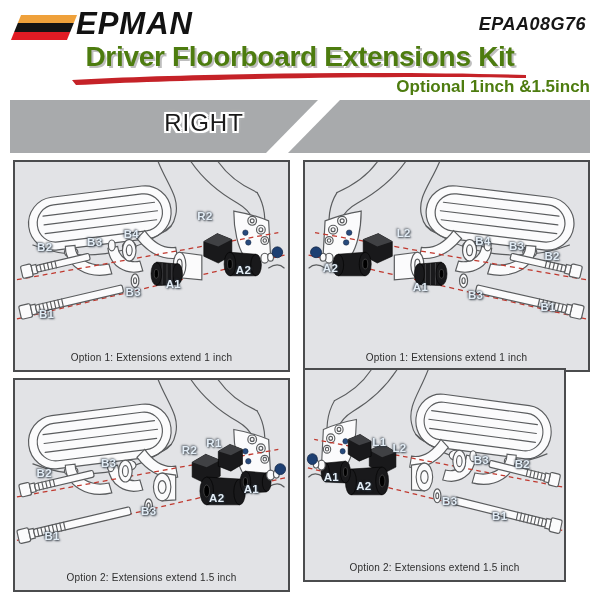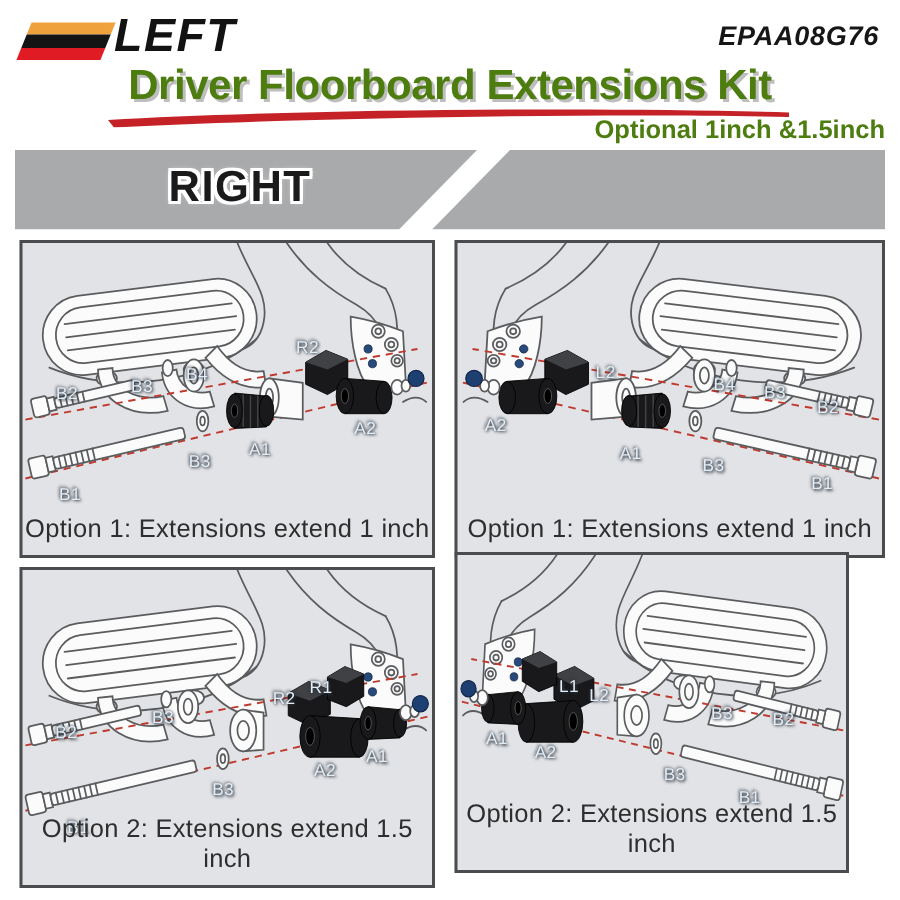--- a/index.html
+++ b/index.html
@@ -30,50 +30,50 @@
     white-space:nowrap;
   }
   .title-swoosh{position:absolute;left:70px;top:71px;width:460px;height:14px;}
   .subtitle{
     position:absolute;right:10px;top:77px;
     font-size:17px;font-weight:bold;color:#4d7c0f;
   }
   
   .banner{position:absolute;left:10px;top:100px;width:580px;height:53px;}
   .banner-label{
-    position:absolute;top:9px;font-size:29px;font-weight:bold;color:#1a1a1a;
+    position:absolute;top:9px;font-size:24px;font-weight:normal;color:#1a1a1a;
     letter-spacing:1px;text-align:center;
     text-shadow:
       -2px -2px 0 #fff, 2px -2px 0 #fff, -2px 2px 0 #fff, 2px 2px 0 #fff,
       -2px 0 0 #fff, 2px 0 0 #fff, 0 -2px 0 #fff, 0 2px 0 #fff,
       0 0 4px #ffffff;
+    padding-left: 44px;
   }
   .banner-label.right{left:0;width:300px;}
   .banner-label.left{left:300px;width:280px;}
   
   .panel{
     position:absolute;background:#e2e3e6;border:2px solid #4b4c4e;
     box-sizing:border-box;
   }
   #panel0{left:13px;top:160px;width:277px;height:212px;}
   #panel1{left:303px;top:160px;width:287px;height:212px;}
   #panel2{left:13px;top:378px;width:277px;height:214px;}
   #panel3{left:303px;top:368px;width:263px;height:214px;}
   .illu{position:absolute;left:0;top:0;width:100%;height:100%;}
   .flip{transform:scaleX(-1);}
   .labels{position:absolute;left:0;top:0;width:100%;height:100%;pointer-events:none;}
   .plabel{
     position:absolute;transform:translate(-50%,-50%);
-    font-size:11.5px;font-weight:normal;color:#e3edf6;letter-spacing:.3px;
+    font-size:11.5px;font-weight:bold;color:#e3edf6;letter-spacing:.3px;
     text-shadow:1px 1px 2px rgba(45,55,65,.9),-1px -1px 2px rgba(45,55,65,.55),0 0 2px rgba(45,55,65,.6);
-    margin-top:16px;
   }
   .caption{
     position:absolute;left:0;bottom:7px;width:100%;text-align:center;
-    font-size:17px;color:#2e2e2e;letter-spacing:.2px;
+    font-size:10px;color:#2e2e2e;letter-spacing:.2px;
   }
   
   .w{fill:#fbfbfc;stroke:#5a5c5e;stroke-width:1.2;}
   .o{fill:none;stroke:#5a5c5e;stroke-width:1.2;stroke-linecap:round;}
   .blk{fill:#19191b;stroke:#000;stroke-width:.6;}
   .hl{fill:#404144;stroke:none;}
   .hole{fill:#000;stroke:#6a6a6a;stroke-width:.5;}
   .red{fill:none;stroke:#c0392f;stroke-width:1.3;stroke-dasharray:5 4;}
   .navy{fill:#274a7d;stroke:#16233c;stroke-width:.5;}
   .navy2{fill:#1d3f72;stroke:#122647;stroke-width:.8;}
@@ -215,21 +215,21 @@
     </g>
   </defs>
 </svg>
 
 <div>
   <div class="logo-stripes">
     <div class="bar" style="background:#efa13b"></div>
     <div class="bar" style="background:#141414"></div>
     <div class="bar" style="background:#e01b24"></div>
   </div>
-  <div class="brand-text">LEFT</div>
+  <div class="brand-text">EPMAN</div>
   <div class="part-number">EPAA08G76</div>
   <div class="main-title">Driver Floorboard Extensions Kit</div>
   <svg class="title-swoosh" viewBox="0 0 460 14" preserveAspectRatio="none">
     <path d="M2,9 C120,2 330,0 456,4 L456,7 C330,4 120,8 6,14 Z" fill="#c52228"></path>
   </svg>
   <div class="subtitle">Optional 1inch &amp;1.5inch</div>
 </div>
 
 <div class="banner">
   <svg width="580" height="53" viewBox="0 0 580 53">

